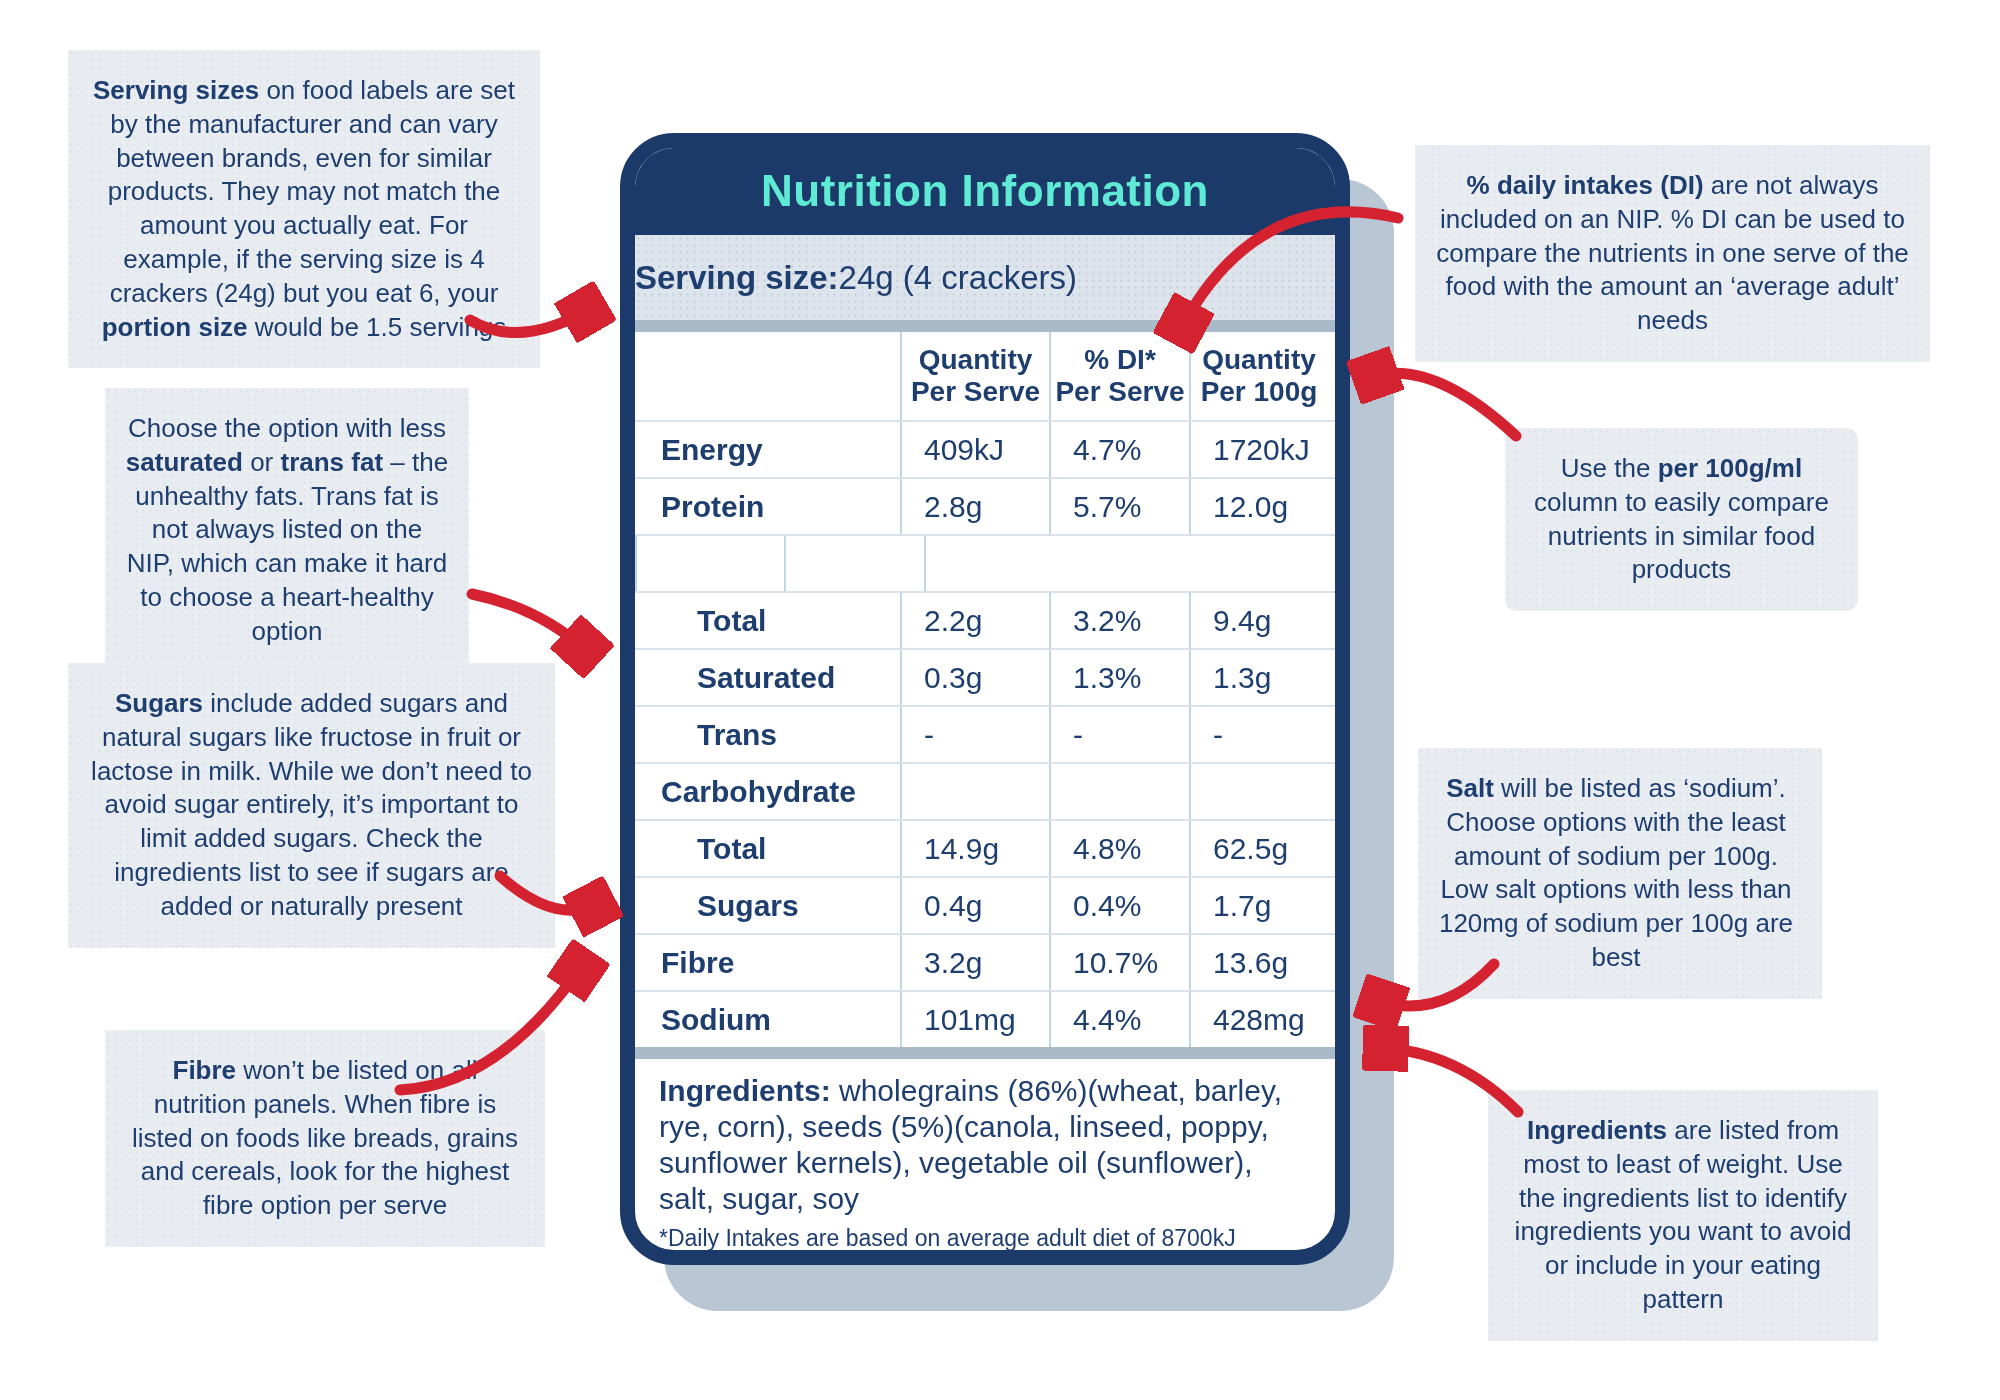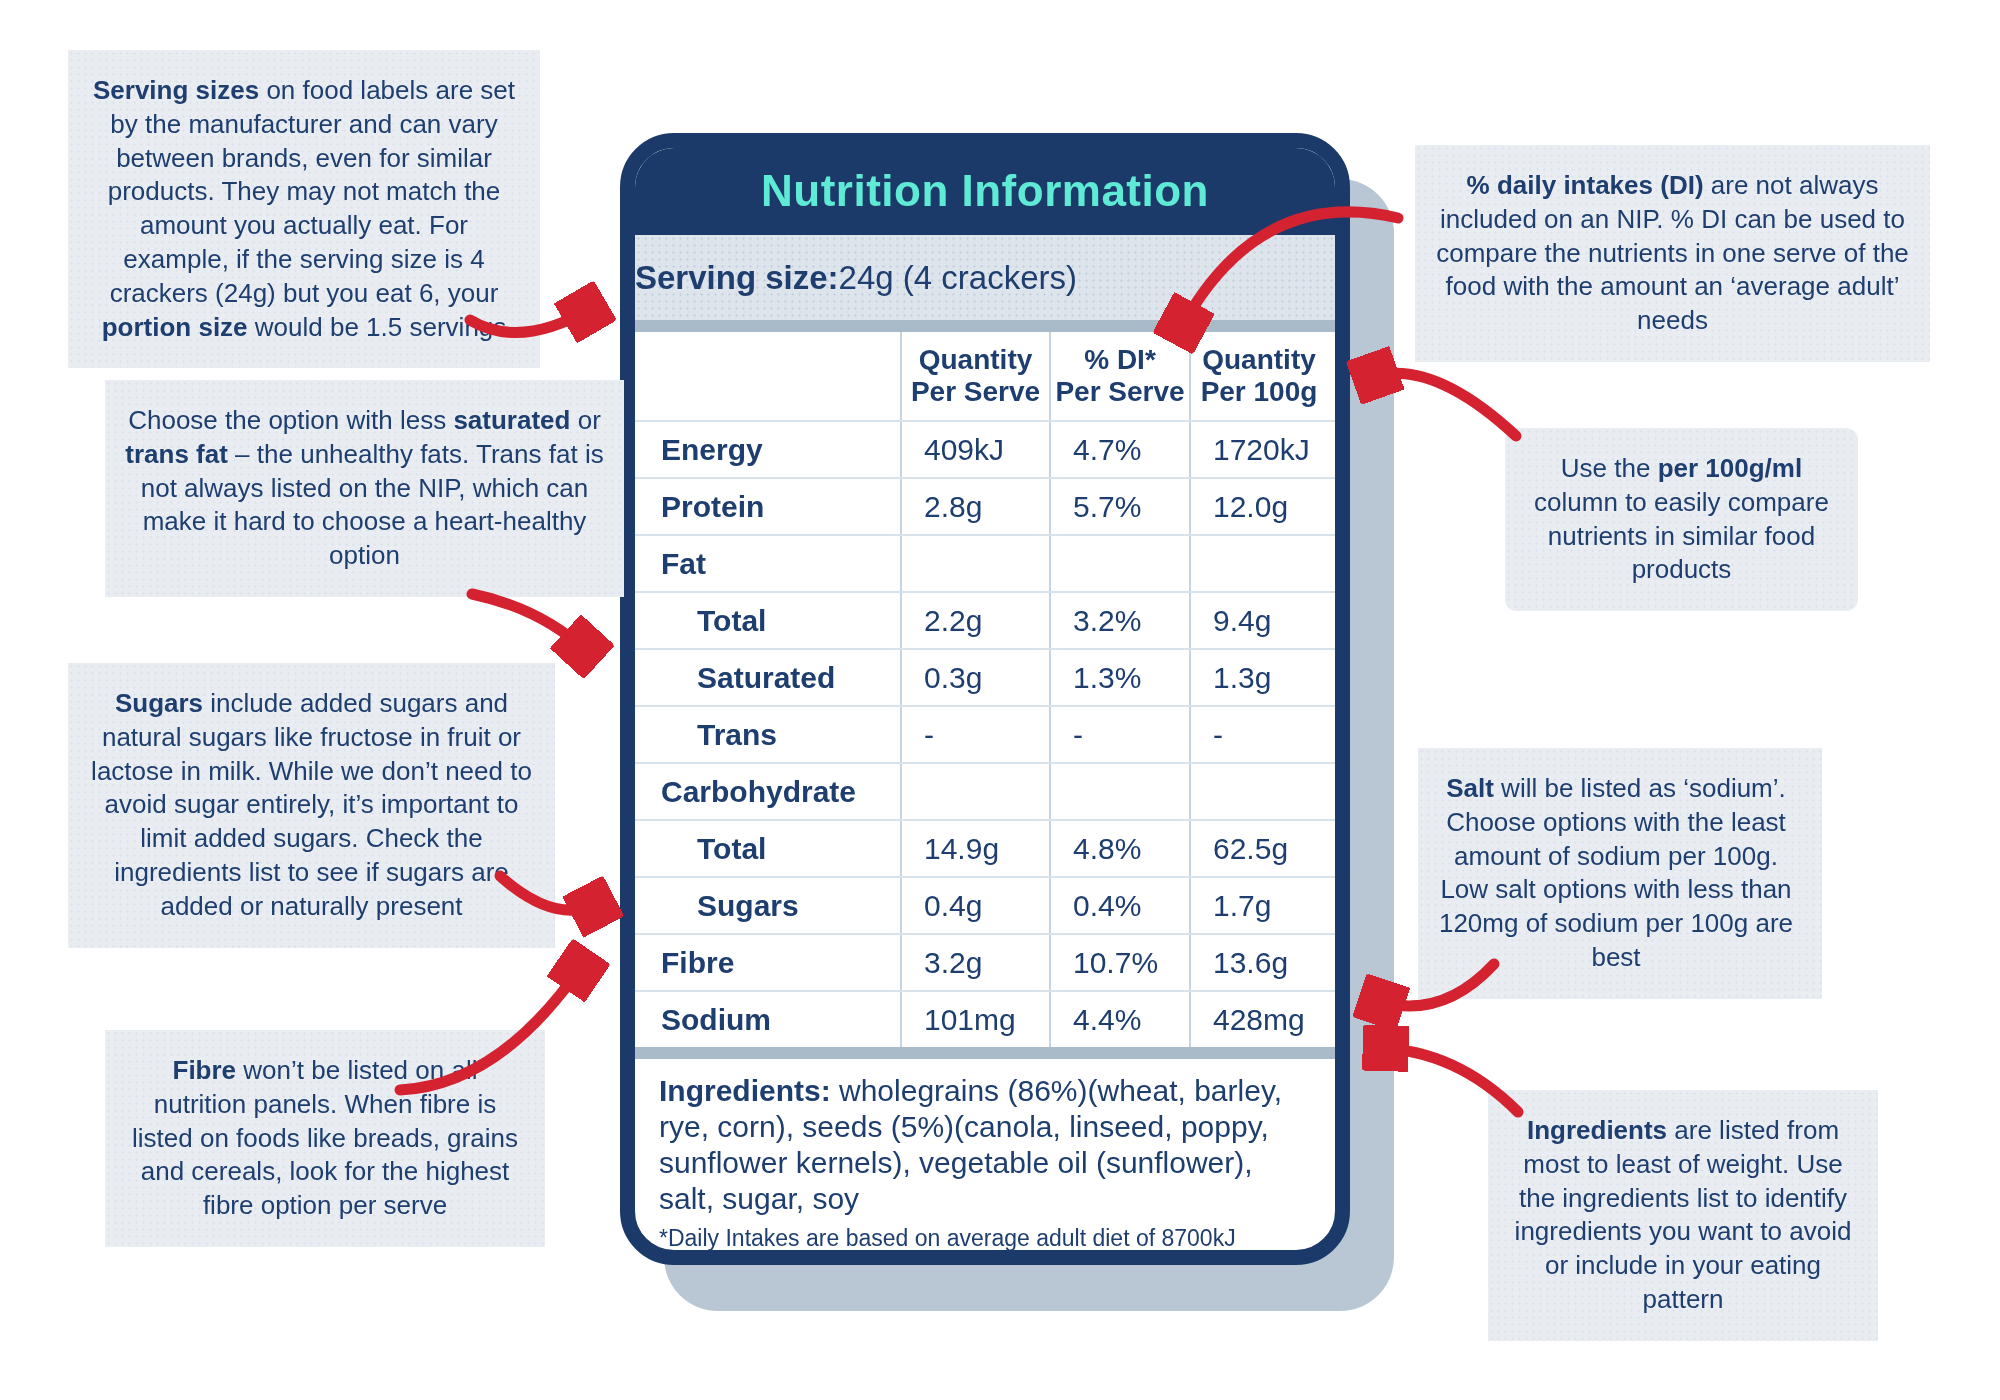--- a/index.html
+++ b/index.html
@@ -30,21 +30,21 @@
   .lab.ind{padding-left:62px;font-weight:bold;}
   .b{font-weight:bold;}
   .p-ing{flex:1 1 auto;padding:14px 24px 0;font-size:30px;line-height:1.2;}
   .p-foot{flex:0 0 auto;padding:8px 24px 12px;font-size:23px;}
 
   
   .note{position:absolute;background-color:var(--noteBg,#e9edf2);
         background-image:radial-gradient(#dee4ec 1.1px,transparent 1.2px);background-size:7px 7px;
         padding:24px 20px;font-size:26px;line-height:1.3;text-align:center;color:var(--text,#1e3e6f);}
   #note-serving-sizes{left:68px;top:50px;width:472px;}
-  #note-fats{left:105px;top:380px;width:519px;}
+  #note-fats{left:105px;top:388px;width:364px;}
   #note-sugars{left:68px;top:663px;width:487px;}
   #note-fibre{left:105px;top:1030px;width:440px;}
   #note-daily-intakes{left:1415px;top:145px;width:515px;}
   #note-per-100g{left:1505px;top:428px;width:353px;border-radius:12px;}
   #note-salt{left:1418px;top:748px;width:404px;padding-left:12px;}
   #note-ingredients{left:1488px;top:1090px;width:390px;}
 
   
   #arrows{position:absolute;left:0;top:0;z-index:5;pointer-events:none;}
   #arrows path{fill:none;stroke:var(--red,#d42231);stroke-width:11;stroke-linecap:round;}
@@ -87,21 +87,20 @@
           <div class="td val c2">4.7%</div>
           <div class="td val c3">1720kJ</div>
         </div>
         <div class="tr">
           <div class="td c0 lab b">Protein</div>
           <div class="td val c1">2.8g</div>
           <div class="td val c2">5.7%</div>
           <div class="td val c3">12.0g</div>
         </div>
         <div class="tr">
-          <div class="td c0 lab b">Fat</div>
           <div class="td val c1"></div>
           <div class="td val c2"></div>
           <div class="td val c3"></div>
         </div>
         <div class="tr">
           <div class="td c0 lab ind">Total</div>
           <div class="td val c1">2.2g</div>
           <div class="td val c2">3.2%</div>
           <div class="td val c3">9.4g</div>
         </div>

